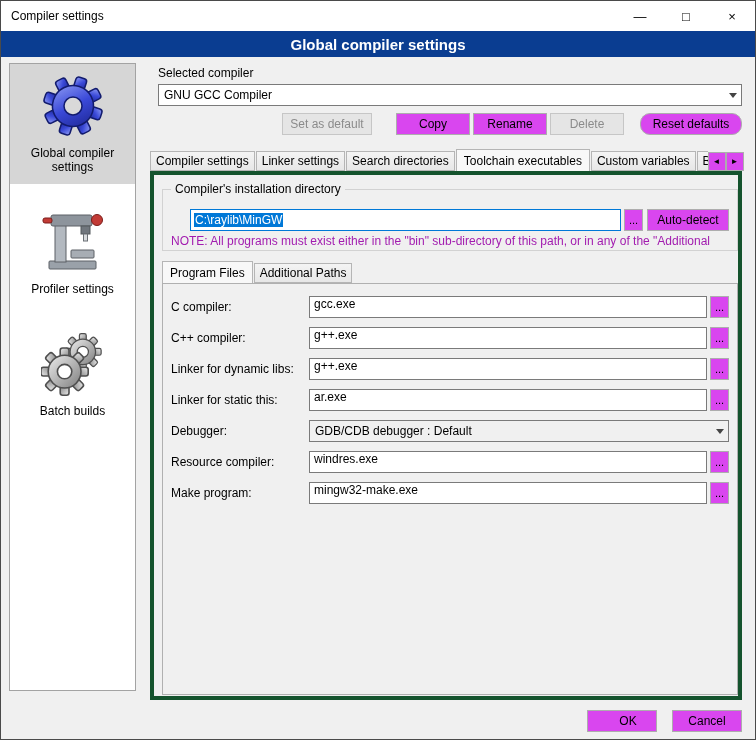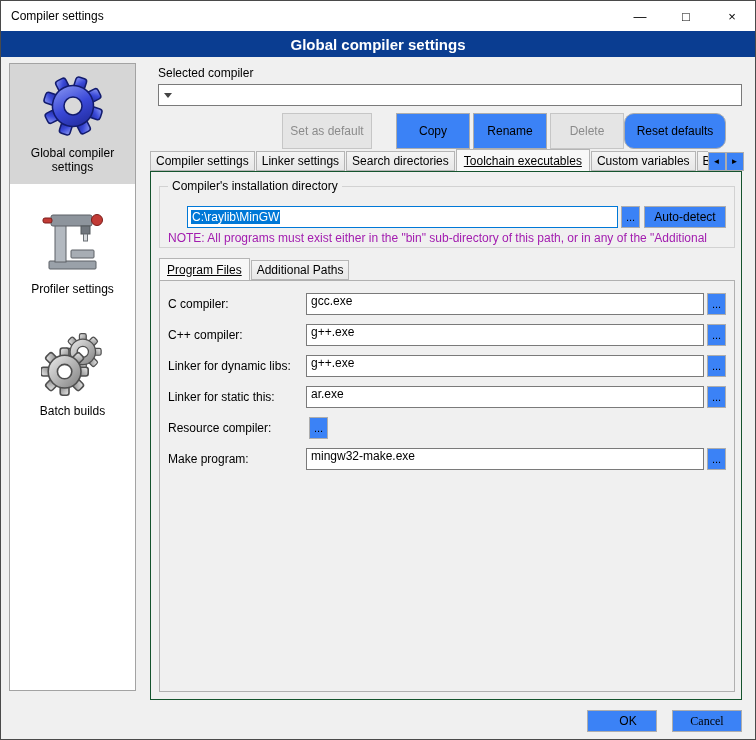--- a/index.html
+++ b/index.html
@@ -33,21 +33,21 @@
   .sidebar {
     position:absolute; left:8px; top:62px; width:127px; height:628px;
     background:#fff; border:1px solid #a3a3a3; overflow:hidden;
   }
   .side-item { padding:10px 2px 10px; text-align:center; margin-bottom:16px; }
   .side-item.selected { background:#d6d6d6; }
   .side-icon { display:block; margin:0 auto; }
   .side-label { margin:8px auto 0; width:96px; line-height:14px; }
   
   .btn {
-    background:#3b82f6; border:1px solid #adadad; font:inherit; color:#000;
+    background:#d946ef; border:1px solid #adadad; font:inherit; color:#000;
     display:inline-flex; align-items:center; justify-content:center;
     white-space:nowrap; cursor:default;
   }
   .btn.disabled { color:#8b8b8b; border-color:#c6c6c6; background:#e5e5e5; }
   .combobox {
     border:1px solid #7a7a7a; background:#fff; display:flex;
     align-items:center; overflow:hidden;
   }
   .combobox.flat { background:#f0f0f0; }
   .combo-text { flex:1; padding:0 5px; white-space:nowrap; overflow:hidden; }
@@ -61,51 +61,50 @@
   }
   .text-input {
     background:#fff; border:1px solid #7a7a7a; height:22px; flex:1;
     display:flex; align-items:flex-start; padding:0 4px; overflow:hidden; white-space:nowrap;
   }
   .mini-btn { width:19px; height:22px; margin-left:3px; flex-shrink:0; font-size:11px; }
   
   .selected-compiler-label { position:absolute; left:157px; top:65px; }
   .main-combo { position:absolute; left:157px; top:83px; width:584px; height:22px; }
   .btn-row { position:absolute; left:157px; top:112px; width:584px; height:22px; display:flex; }
-  .btn-row .btn { height:36px; }
+  .btn-row .btn { height:22px; }
   .b-setdef { margin-left:124px; width:90px; }
   .b-copy   { margin-left:24px;  width:74px; }
   .b-rename { margin-left:3px;   width:74px;text-align:center; }
   .b-delete { margin-left:3px;   width:74px; }
-  .b-reset  {  width:102px;border-radius:10px; }
+  .b-reset  { margin-left:16px;  width:102px;border-radius:10px; }
   
   .tabbar {
     position:absolute; left:149px; top:148px; width:592px; height:22px;
     display:flex; align-items:flex-end;
   }
   .tab {
     height:20px; padding:0 5px; display:flex; align-items:center;
     background:linear-gradient(#f4f4f4,#e7e7e7); border:1px solid #b5b5b5;
     margin-right:1px; white-space:nowrap; cursor:default;
   }
   .tab.selected {
     height:22px; background:#f8f8f8; border-bottom:none; position:relative; z-index:2;
     padding:4px 7px;
-    text-decoration:underline;
   }
   .tab.clipped { width:34px; overflow:hidden; margin-right:0; border-right:none; }
   .tab-arrows { margin-left:auto; display:flex; }
   .tab-arrow {
     width:18px; height:19px; font-size:8px; padding:0;
     display:flex; align-items:center; justify-content:center;
   }
   
   .tab-panel {
     position:absolute; left:149px; top:170px; width:592px; height:529px;
-    background:#f0f0f0; border:1px solid #14532d;
+    background:#f0f0f0; border:4px solid #14532d;
   }
   .groupbox {
     position:absolute; left:8px; top:14px; width:576px; height:62px;
     border:1px solid #d2d2d2;
   }
   .gb-label {
     position:absolute; top:-8px; left:8px; background:#f0f0f0; padding:0 4px;
   }
   .path-row {
     position:absolute; left:8px; right:8px; top:19px; height:22px;
@@ -128,21 +127,21 @@
     position:absolute; left:8px; top:108px; width:576px; height:412px;
     background:#f0f0f0; border:1px solid #b0b0b0; overflow:hidden;
   }
   .form-row { display:flex; align-items:center; height:22px; margin:9px 8px 0; }
   .form-row:first-of-type { margin-top:12px; }
   .f-label { width:138px; flex-shrink:0; }
   .row-combo { flex:1; height:22px; }
   
   .footer-btn { position:absolute; top:709px; width:70px; height:22px; }
   .ok-btn { left:586px;padding-left:12px; }
-  .cancel-btn { left:671px;font-family:Liberation Serif, serif; }
+  .cancel-btn { left:671px; }
 </style>
 </head>
 <body>
 
 <div class="window">
 
   <div class="titlebar">
     <span class="title">Compiler settings</span>
     <div class="win-controls">
       <div class="win-btn">
@@ -217,20 +216,21 @@
           <use href="#gear8" fill="url(#gradGray)" stroke="#4f4f4f" stroke-width="2"></use>
           <circle cx="32" cy="32" r="9" fill="#fff" stroke="#4f4f4f" stroke-width="2"></circle>
         </g>
       </svg>
       <div class="side-label">Batch builds</div>
     </div>
   </div>
 
   <div class="selected-compiler-label">Selected compiler</div>
   <div class="combobox main-combo">
+    <span class="combo-text">GNU GCC Compiler</span>
     <span class="combo-arrow"></span>
   </div>
 
   <div class="btn-row">
     <button class="btn disabled b-setdef">Set as default</button>
     <button class="btn b-copy">Copy</button>
     <button class="btn b-rename">Rename</button>
     <button class="btn disabled b-delete">Delete</button>
     <button class="btn b-reset">Reset defaults</button>
   </div>
@@ -291,21 +291,31 @@
         <button class="btn mini-btn">...</button>
       </div>
       <div class="form-row">
         <span class="f-label">Linker for static this:</span>
         <div class="text-input">
             <span>ar.exe</span>
           </div>
         <button class="btn mini-btn">...</button>
       </div>
       <div class="form-row">
+        <span class="f-label">Debugger:</span>
+        <div class="combobox flat row-combo">
+          <span class="combo-text">GDB/CDB debugger : Default</span>
+          <span class="combo-arrow"></span>
+        </div>
+      </div>
+      <div class="form-row">
         <span class="f-label">Resource compiler:</span>
+        <div class="text-input">
+            <span>windres.exe</span>
+          </div>
         <button class="btn mini-btn">...</button>
       </div>
       <div class="form-row">
         <span class="f-label">Make program:</span>
         <div class="text-input">
             <span>mingw32-make.exe</span>
           </div>
         <button class="btn mini-btn">...</button>
       </div>
     </div>

